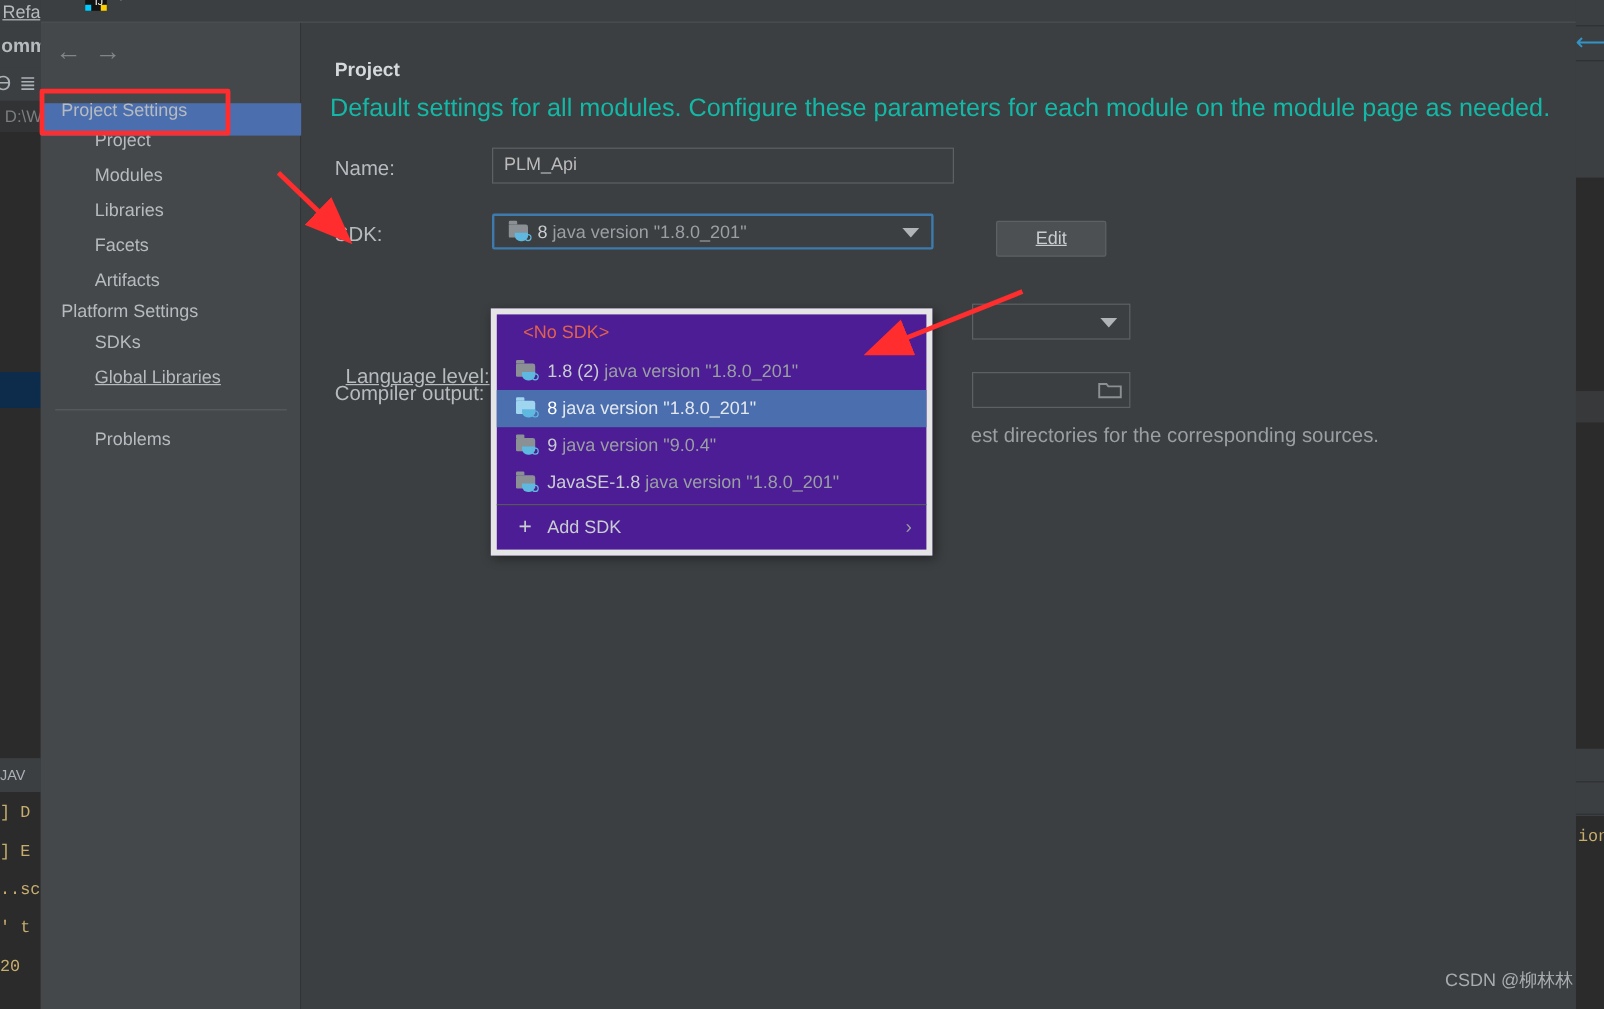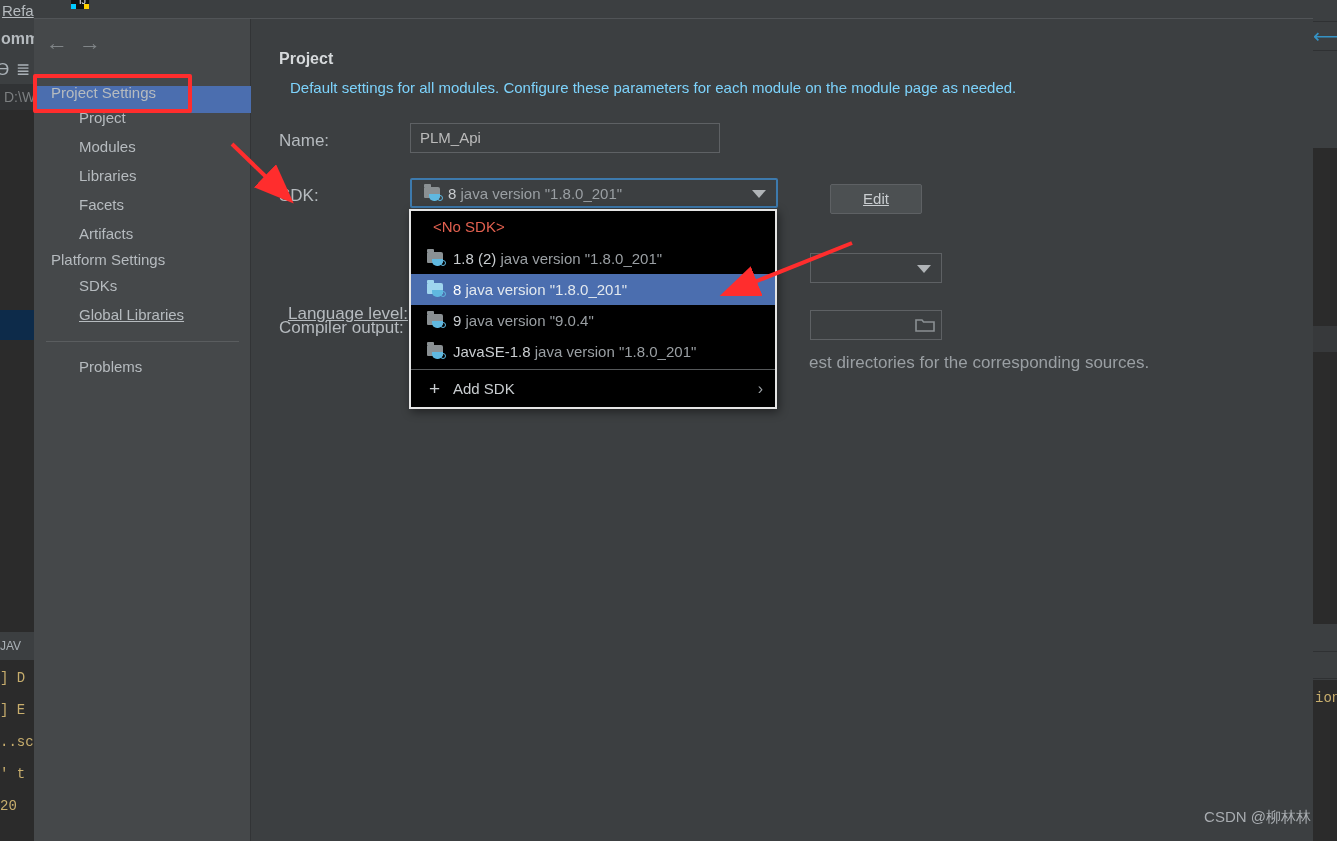--- a/index.html
+++ b/index.html
@@ -75,21 +75,21 @@
   .nav-back { left: 12px; }
   .nav-fwd { left: 45px; }
   .grp { position: absolute; left: 17px; color: #b6bbbf; font-size: 15px; white-space: nowrap; }
   .itm { position: absolute; left: 45px; color: #b6bbbf; font-size: 15px; white-space: nowrap; cursor: pointer; }
   .sel-band { position: absolute; left: 0; width: 217px; height: 27px; background: #4b6eaf; }
   .side-div { position: absolute; left: 12px; width: 193px; height: 1px; background: #5a5d5f; }
 
   
   .content { position: absolute; left: 218px; top: 0; width: 1061px; height: 823px; background: #3c3f41; }
   .c-title { position: absolute; left: 27px; top: 31px; font-size: 16px; font-weight: bold; color: #d6d9db; }
-  .c-sub { position: absolute; left: 38px; top: 60px; font-size: 15px; color: #7dd3fc; white-space: nowrap; }
+  .c-sub { position: absolute; left: 23px; top: 60px; font-size: 21px; color: #14b8a6; white-space: nowrap; }
 
   .lbl { position: absolute; font-size: 17px; color: #b6bbbf; white-space: nowrap; }
   .lbl u { text-decoration: underline; }
 
   .tf { position: absolute; background: #3c3f41; border: 1px solid #5e6164;
     font-size: 15px; color: #bbbbbb; padding: 0 9px; line-height: 28px; }
 
   .combo { position: absolute; background: #3c3f41; border: 1px solid #5e6164; }
   .combo.focused { border: 2px solid #3d7aad; border-radius: 2px; }
   .combo .arrow { position: absolute; right: 10px; top: 50%; margin-top: -3px;
@@ -112,22 +112,22 @@
   .jico .fold:before { content:""; position:absolute; left:0; top:-3px; width:7px; height:3px;
     background:#8a9093; border-radius:1px 1px 0 0; }
   .jico .cup { position: absolute; left: 5px; top: 8px; width: 11px; height: 7px;
     background: #5fb8e0; border-radius: 0 0 5px 5px; }
   .jico .cup:after { content:""; position:absolute; right:-3px; top:1px; width:4px; height:4px;
     border: 1.5px solid #5fb8e0; border-radius: 50%; }
   .jico.sel .fold { background: #9fd5ee; }
   .jico.sel .fold:before { background:#9fd5ee; }
 
   
-  .popup { position: absolute; background: #000000; border: 2px solid #e5e5e5;
-    box-shadow: 2px 3px 9px rgba(0,0,0,0.45); }
+  .popup { position: absolute; background: #4c1d95; border: 5px solid #e5e5e5;
+    box-shadow: 2px 3px 9px rgba(0,0,0,0.45); margin-top: 48px; }
   .opt { position: relative; height: 31px; line-height: 31px; font-size: 15px;
     color: #9a9fa3; white-space: nowrap; cursor: pointer; padding-left: 42px; }
   .opt b { color: #c9cdd0; font-weight: normal; }
   .opt .ic { position: absolute; left: 16px; top: 8px; }
   .opt.nosdk { color: #e2604f; padding-left: 22px; height: 32px; line-height: 32px; }
   .opt.hl { background: #4b6eaf; }
   .opt.hl b { color: #ffffff; }
   .opt.hl { color: #e2e8ee; }
   .popup-sep { height: 1px; background: #55585a; margin: 2px 0 0 0; }
   .opt.add { padding-left: 42px; height: 37px; line-height: 37px; color: #c9cdd0; }
@@ -222,21 +222,21 @@
 
         <div class="side-div" style="top:322px;"></div>
         <div class="itm" style="top:339px;">Problems</div>
       </div>
 
       <div class="content">
         <div class="c-title">Project</div>
         <div class="c-sub">Default settings for all modules. Configure these parameters for each module on the module page as needed.</div>
 
         <div class="lbl" style="left:27px; top:112px;">Name:</div>
-        <div class="tf" style="left:158px; top:104px; width:310px; height:30px;">PLM_Api</div>
+        <div class="tf" style="left:158px; top:104px; width:385px; height:30px;">PLM_Api</div>
 
         <div class="lbl" style="left:27px; top:167px;">SDK:</div>
         <div class="combo focused" style="left:158px; top:159px; width:368px; height:30px;">
           <span class="jico" style="position:absolute;left:12px;top:6px;">
             <span class="fold"></span>
               <span class="cup"></span>
           </span>
           <span class="ctext"><b>8</b> <span>java version "1.8.0_201"</span></span>
           <span class="arrow"></span>
         </div>

